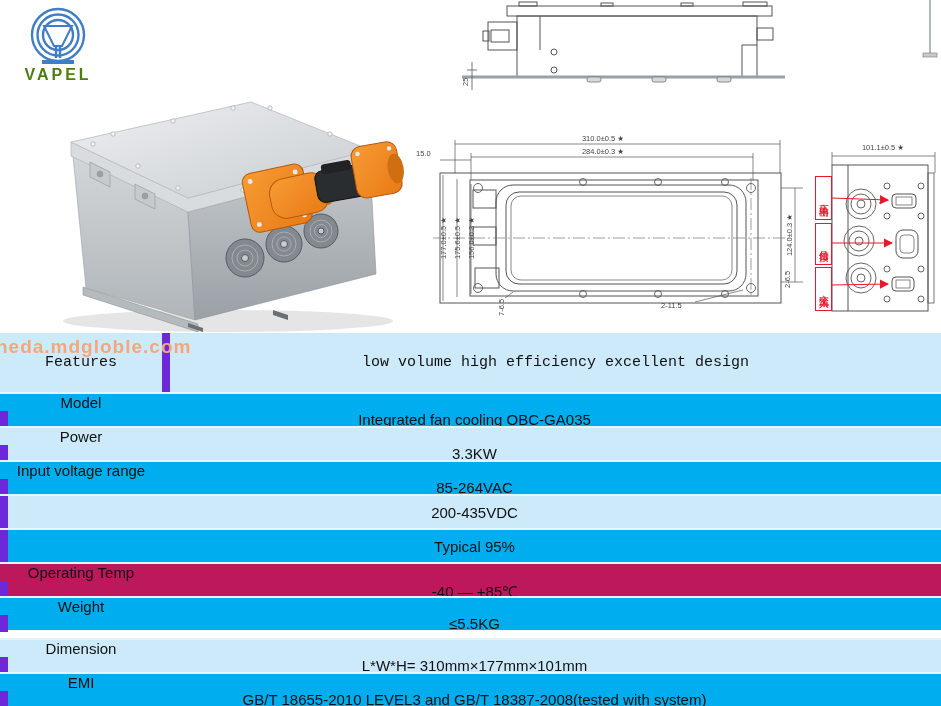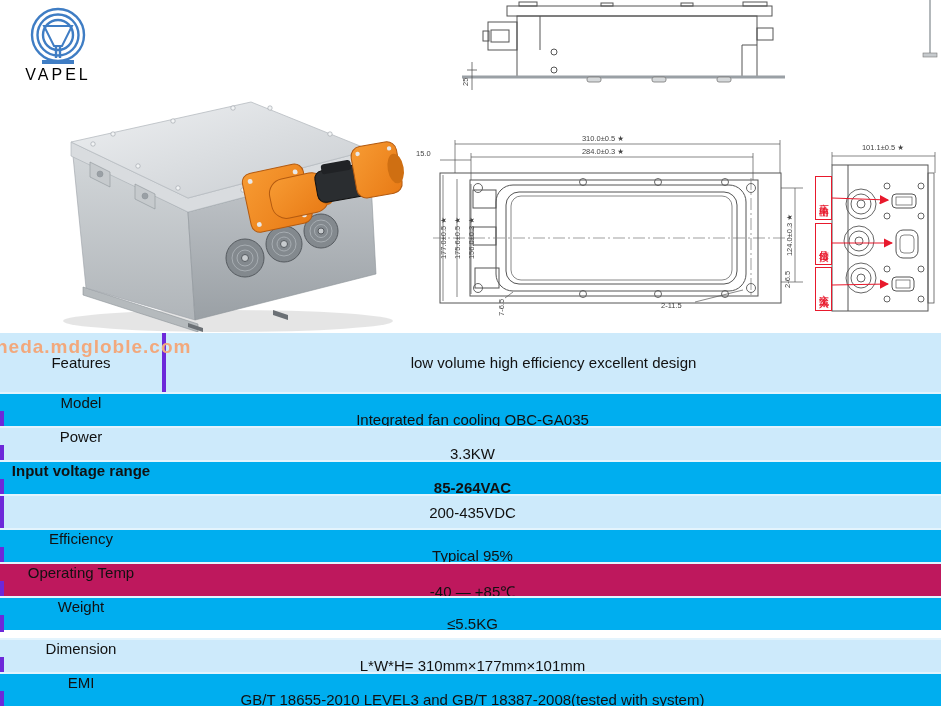--- a/index.html
+++ b/index.html
@@ -2,34 +2,34 @@
 <html><head>
 <meta charset="utf-8">
 <style>
   html,body{margin:0;padding:0;}
   body{width:941px;height:706px;position:relative;background:#ffffff;overflow:hidden;
        font-family:"Liberation Sans", sans-serif;color:#111;}
   .abs{position:absolute;}
 
   
   .logo{left:8px;top:6px;width:100px;height:78px;text-align:center;}
-  .logo-text{color:#000000;font-weight:normal;font-size:16px;letter-spacing:3px;margin-top:-2px;}
+  .logo-text{color:#4d7c0f;font-weight:bold;font-size:16px;letter-spacing:3px;margin-top:-2px;}
 
   
   .watermark{left:-4px;top:336px;font-size:19px;font-weight:bold;color:#f2a87c;
              letter-spacing:1px;z-index:5;white-space:nowrap;}
 
   
   .spec-table{left:0;top:333px;width:941px;height:373px;display:flex;flex-direction:column;z-index:2;}
   .row{display:flex;flex:1;min-height:0;}
   .row + .row{border-top:2px solid #e3f4fd;flex-direction:column;}
   .row.tall{flex:none;height:59px;}
   .cell{display:flex;align-items:center;justify-content:center;font-size:15px;box-sizing:border-box;}
   .cell.label{width:162px;}
-  .cell.value{flex:1;border-left:4px solid #6d28d9;}
+  .cell.value{flex:1;border-left:8px solid #6d28d9;}
   .bottom-strip{left:0;top:703px;width:941px;height:3px;}
 
   
   .side-view{left:455px;top:0;width:486px;height:95px;}
   .plan-view{left:413px;top:130px;width:400px;height:202px;}
   .end-view{left:808px;top:138px;width:133px;height:192px;}
   .photo{left:38px;top:92px;width:385px;height:240px;}
   svg{display:block;}
   .dim-text{font-family:"Liberation Sans",sans-serif;font-size:7.5px;fill:#444;}
   .cn-box{position:absolute;width:17px;border:1px solid #e8192c;color:#e8192c;
@@ -292,46 +292,45 @@
     </g>
   </svg>
   <div class="cn-box" style="left:7px;top:38px;height:44px;">高压输出</div>
   <div class="cn-box" style="left:7px;top:85px;height:42px;">信号接口</div>
   <div class="cn-box" style="left:7px;top:129px;height:44px;">交流输入</div>
 </div>
 
 <div class="abs watermark">heda.mdgloble.com</div>
 
 <div class="abs spec-table">
-  <div class="row tall" style="background: rgb(205, 234, 251);">
+  <div class="row tall" style="background: rgb(205, 234, 251); font-family: Liberation Mono, monospace;">
     <div class="cell label">Features</div>
     <div class="cell value">low volume high efficiency excellent design</div>
   </div>
 
   <div class="row" style="background: rgb(0, 174, 239);">
     <div class="cell label">Model</div>
     <div class="cell value">Integrated fan cooling OBC-GA035</div>
   </div>
 
   <div class="row" style="background: rgb(205, 234, 251);">
     <div class="cell label">Power</div>
     <div class="cell value">3.3KW</div>
   </div>
 
-  <div class="row" style="background: rgb(0, 174, 239); font-weight: bold;">
+  <div class="row" style="background: rgb(0, 174, 239);">
     <div class="cell label">Input voltage range</div>
     <div class="cell value">85-264VAC</div>
   </div>
 
   <div class="row" style="background: rgb(205, 234, 251);">
     <div class="cell value">200-435VDC</div>
   </div>
 
   <div class="row" style="background: rgb(0, 174, 239);">
-    <div class="cell label">Efficiency</div>
     <div class="cell value">Typical 95%</div>
   </div>
 
   <div class="row" style="background: #be185d;">
     <div class="cell label">Operating Temp</div>
     <div class="cell value">-40 — +85℃</div>
   </div>
 
   <div class="row" style="background: rgb(0, 174, 239);">
     <div class="cell label">Weight</div>

